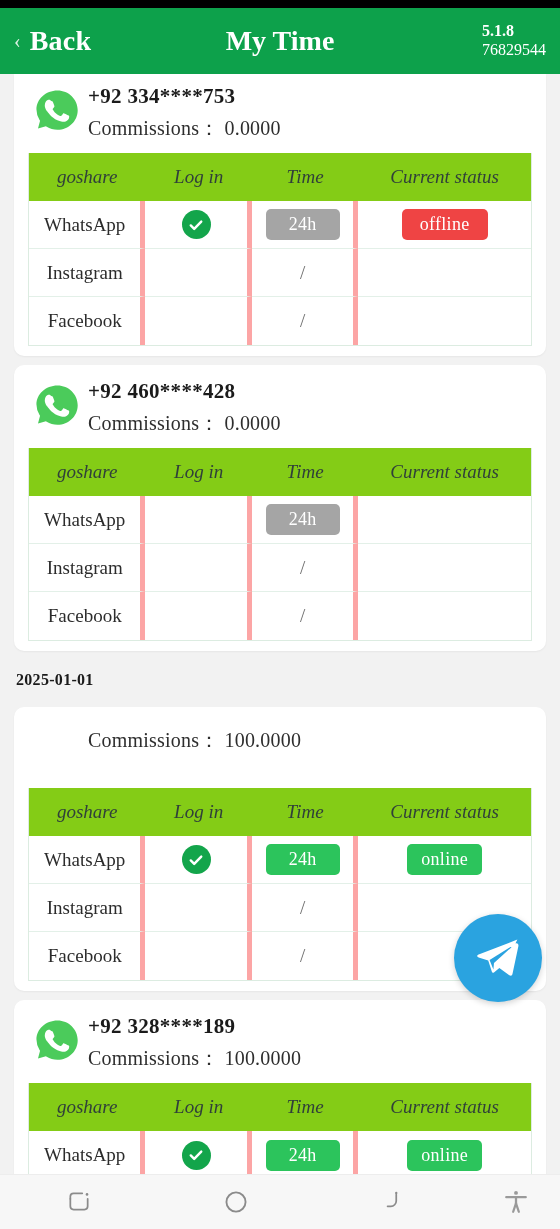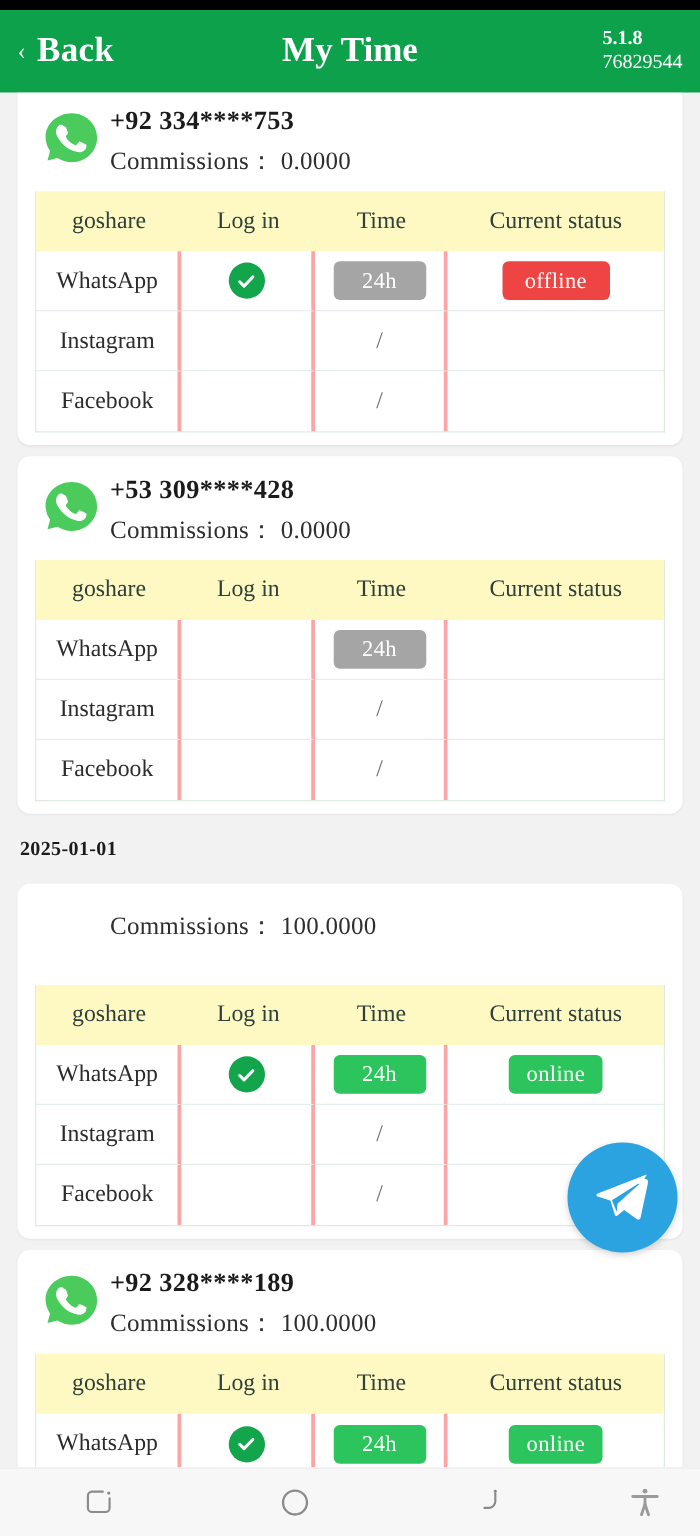--- a/index.html
+++ b/index.html
@@ -47,26 +47,26 @@
   .card-head { display: flex; align-items: flex-start; padding: 0 14px 0 12px; min-height: 58px; }
   .avatar-slot { width: 62px; flex: 0 0 62px; display: flex; align-items: center; justify-content: center; padding-top: 2px; }
   .avatar { width: 55px; height: 55px; }
   .head-text { padding-top: 2px; }
   .phone { font-size: 21px; font-weight: 700; color: #1b1b1b; letter-spacing: .3px; }
   .commission { font-size: 20px; color: #2e2e2e; margin-top: 6px; letter-spacing: .2px; }
 
   
   .tbl { margin: 11px 14px 0 14px; border: 1px solid #dcece1; border-top: none; }
   .trow { display: flex; }
-  .thead { background: #fef9c3; }
+  .thead { background: #84cc16; font-style: italic; }
   .thead .tcell { font-size: 19px; color: #30403a; height: 48px; border-right: none; border-bottom: none; }
   .tcell {
     display: flex; align-items: center; justify-content: center;
     height: 48px; font-size: 19px; color: #2c2c2c;
-    border-right: 3px solid #fca5a5; border-bottom: 1px solid #e3f0e8;
+    border-right: 5px solid #fca5a5; border-bottom: 1px solid #e3f0e8;
   }
   .tcell:last-child { border-right: none; }
   .trow:last-child .tcell { border-bottom: none; }
   .c1 { width: 23.2%; }
   .c2 { width: 21.2%; }
   .c3 { width: 21.2%; }
   .c4 { width: 34.4%; }
 
   .slash { font-size: 19px; color: #6f6f6f; }
 
@@ -187,21 +187,21 @@
         <div class="card">
           <div class="card-head">
             <div class="avatar-slot">
               <svg class="avatar" viewBox="0 0 64 64">
                 <path d="M32 3C16.6 3 4 15.3 4 30.4c0 5.3 1.6 10.3 4.3 14.5L4 61l16.7-4.3c4 2.1 8.6 3.3 13.5 3.3h.1C47.4 60 60 47.7 60 32.6 60 17.5 47.4 3 32 3z" fill="#ffffff"></path>
                 <path d="M32 7.6c13 0 23.5 10.2 23.5 22.8S45 53.2 32 53.2h-.1c-4.5 0-8.8-1.2-12.5-3.4l-.9-.5-9.2 2.4 2.4-8.9-.6-.9a22.3 22.3 0 0 1-3.6-12.1C7.5 17.8 18.1 7.6 32 7.6z" fill="#4bcb5b"></path>
                 <path d="M24.2 19.6c-.5-1.2-1-1.2-1.5-1.2h-1.3c-.4 0-1.2.2-1.8.9-.6.7-2.4 2.3-2.4 5.6s2.5 6.5 2.8 6.9c.3.4 4.8 7.6 11.9 10.4 5.9 2.3 7.1 1.8 8.4 1.7 1.3-.1 4.2-1.7 4.8-3.4.6-1.7.6-3.1.4-3.4-.2-.3-.6-.5-1.3-.8-.6-.3-3.8-1.9-4.4-2.1-.6-.2-1-.3-1.4.3-.4.6-1.6 2.1-2 2.5-.4.4-.7.5-1.3.2-.6-.3-2.7-1-5.1-3.1-1.9-1.7-3.2-3.8-3.5-4.4-.4-.6 0-.9.3-1.2.3-.3.6-.7.9-1.1.3-.4.4-.6.6-1 .2-.4.1-.8 0-1.1-.2-.3-1.4-3.6-1.9-4.8z" fill="#ffffff"></path>
               </svg>
             </div>
             <div class="head-text">
-              <div class="phone">+53 309****428</div>
+              <div class="phone">+92 460****428</div>
               <div class="commission">Commissions：&nbsp;0.0000</div>
             </div>
           </div>
           <div class="tbl">
             <div class="trow thead">
               <div class="tcell c1">goshare</div>
               <div class="tcell c2">Log in</div>
               <div class="tcell c3">Time</div>
               <div class="tcell c4">Current status</div>
             </div>

